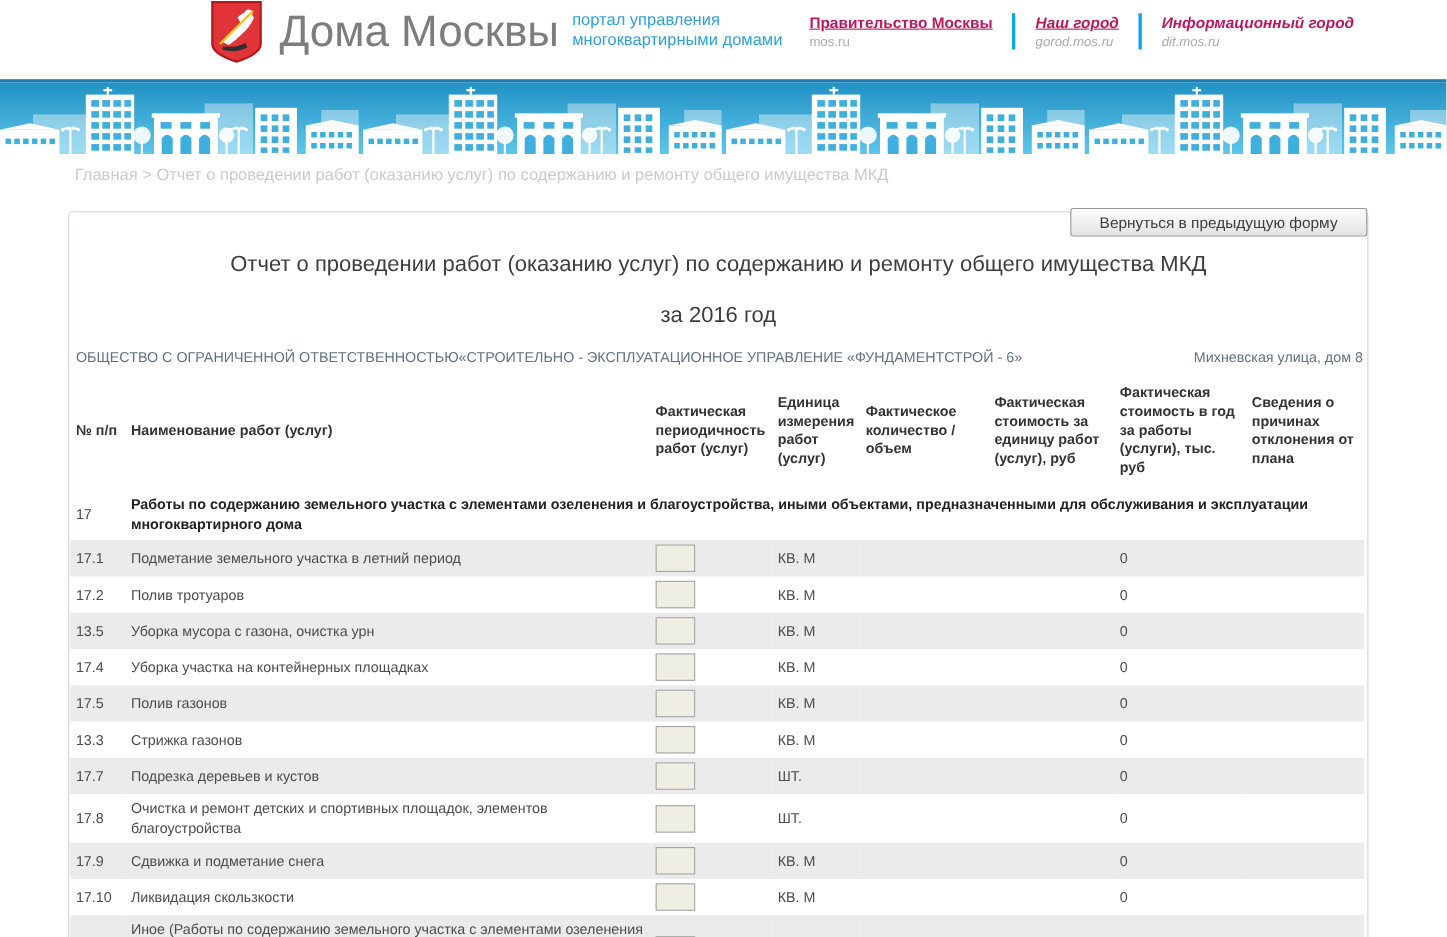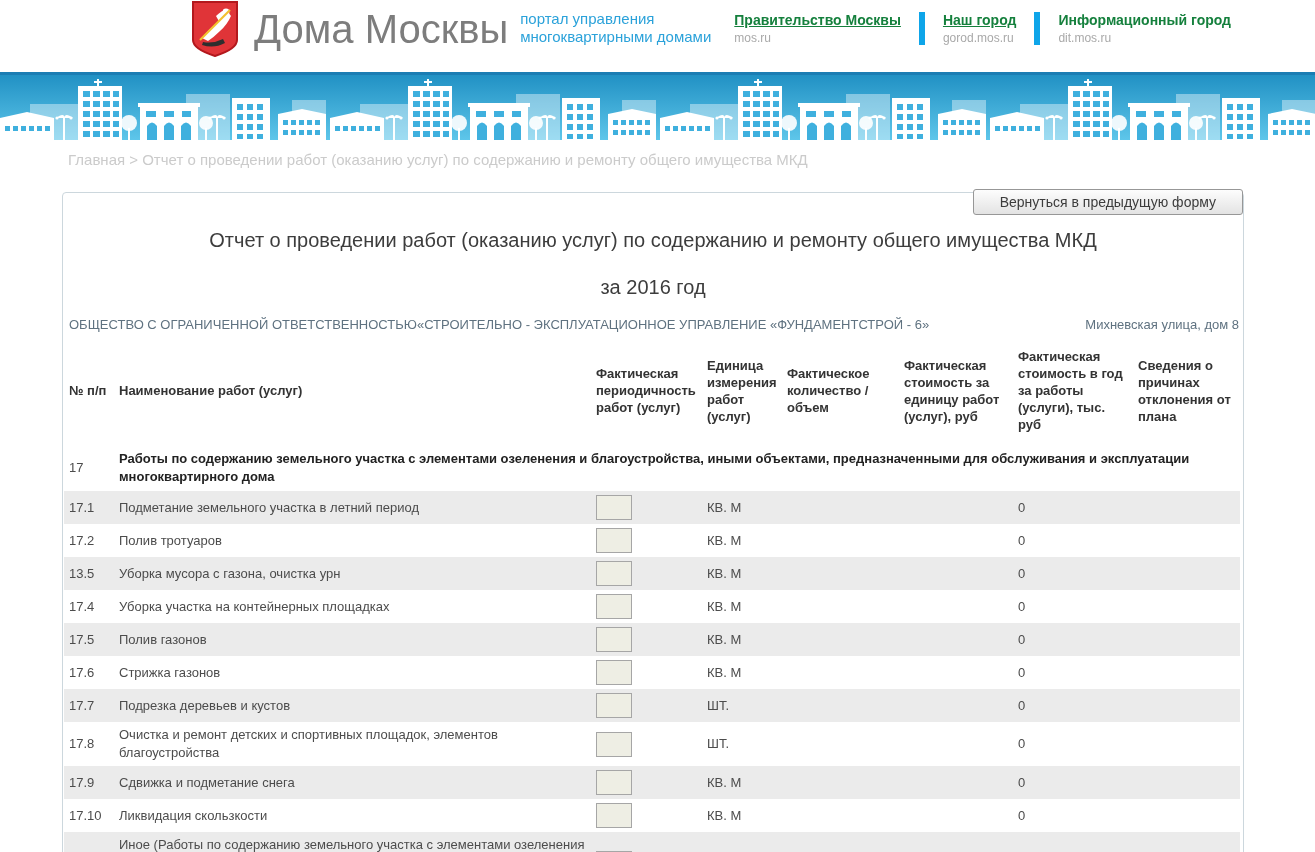--- a/index.html
+++ b/index.html
@@ -5,22 +5,22 @@
   html,body{margin:0;padding:0;width:1315px;height:852px;overflow:hidden;background:#fff;
     font-family:"Liberation Sans","DejaVu Sans",sans-serif;}
   
   .site-header{position:relative;height:72px;background:#fff;}
   .logo-wrap{position:absolute;left:190px;top:0;display:flex;align-items:flex-start;cursor:pointer;justify-content:flex-end;}
   .coat{width:50px;height:58px;}
   .site-title{margin-left:14px;font-size:40px;color:#7d7d7d;line-height:58px;letter-spacing:0;}
   .site-sub{margin-left:12px;margin-top:10px;font-size:15px;line-height:18px;color:#2ba2da;}
   .top-links{position:absolute;right:66px;top:12px;display:flex;align-items:flex-start;}
   .link-group{padding:0 18px;}
-  .link-group + .link-group{border-left:6px solid #0ea5e9;}
-  .link-main{font-size:14px;font-weight:bold;color:#15803d;text-decoration:underline;cursor:pointer;white-space:nowrap;}
+  .link-group + .link-group{border-left:3px solid #0ea5e9;font-style:italic;}
+  .link-main{font-size:14px;font-weight:bold;color:#be185d;text-decoration:underline;cursor:pointer;white-space:nowrap;}
   .link-main.nounder{text-decoration:none;}
   .link-sub{font-size:12px;color:#a9a9a9;margin-top:3px;}
   
   .banner{position:relative;height:65px;background:linear-gradient(#2191c4,#5ec6ea);border-top:3px solid #1b7db3;overflow:hidden;}
   .banner svg{position:absolute;left:0;bottom:0;display:block;}
   
   .breadcrumb{margin:11px 0 0 68px;font-size:15px;color:#cbcbcb;}
   .breadcrumb .bc-link{cursor:pointer;}
   
   .panel{position:relative;margin:24px auto 0 62px;width:1180px;border:1px solid #ccd7dd;border-radius:4px;background:#fff;min-height:700px;}
@@ -301,21 +301,21 @@
       <input class="per-input" style="">
     </td>
     <td><span>КВ. М</span></td>
     <td></td>
     <td></td>
     <td><span>0</span></td>
     <td></td>
   </tr>
 
   <tr>
-    <td><span>17.6</span></td>
+    <td><span>13.3</span></td>
     <td><span>Стрижка газонов</span></td>
     <td>
       <input class="per-input" style="">
     </td>
     <td><span>КВ. М</span></td>
     <td></td>
     <td></td>
     <td><span>0</span></td>
     <td></td>
   </tr>

